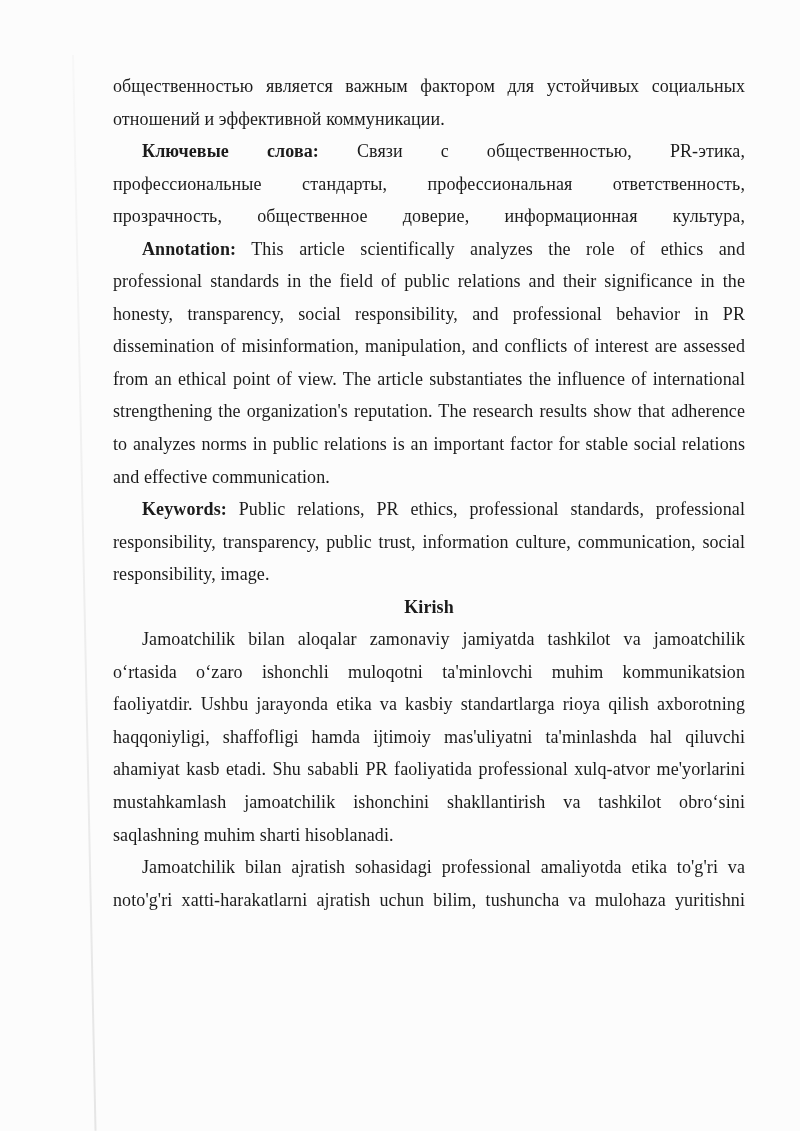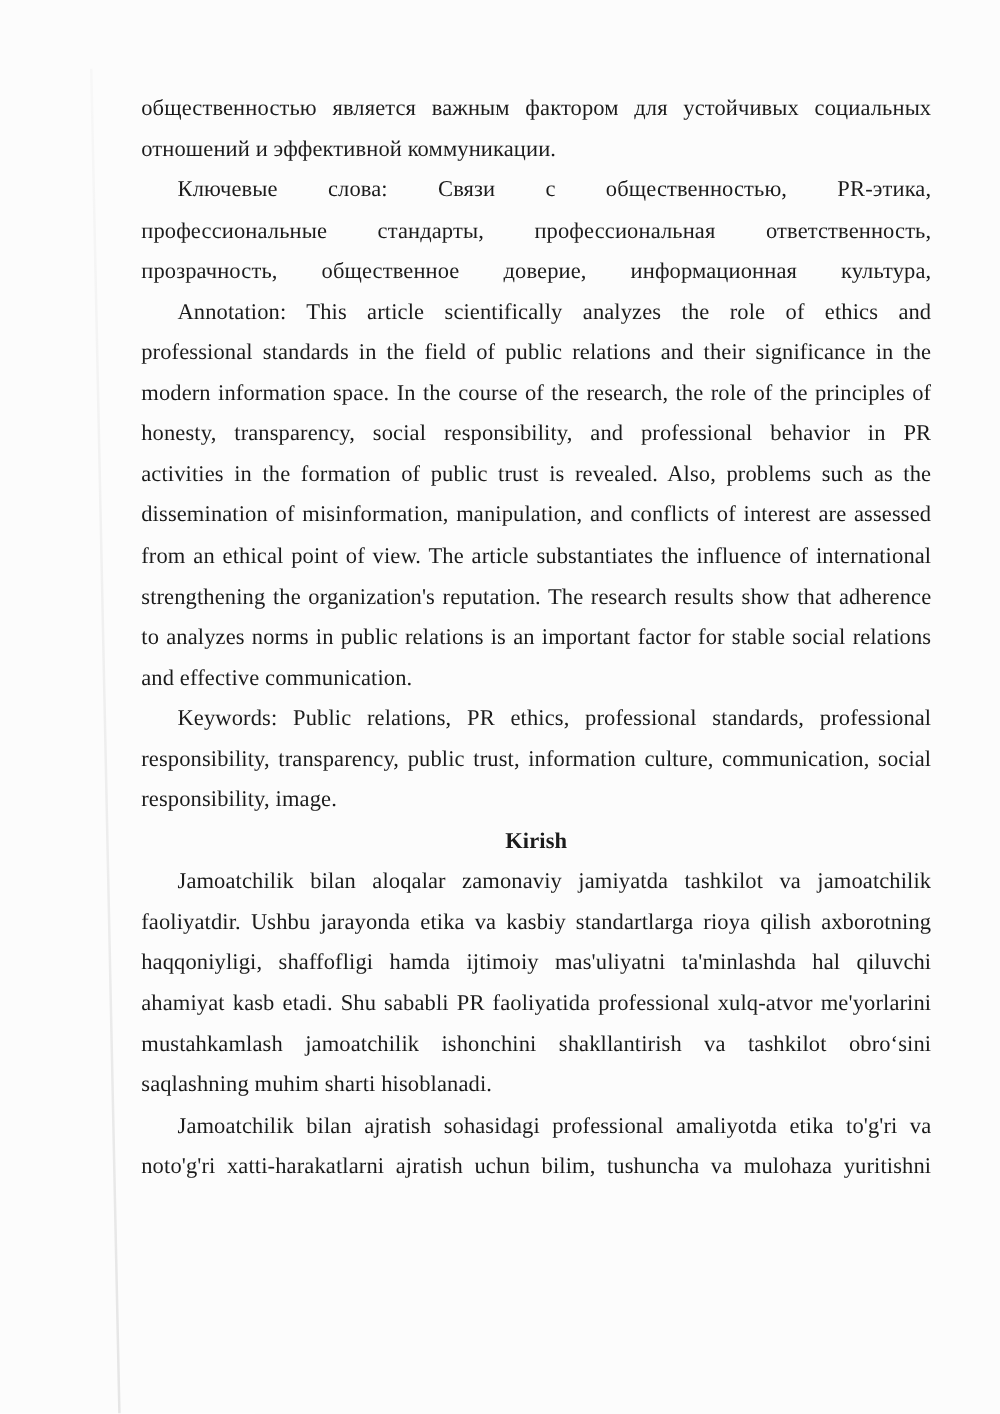--- a/index.html
+++ b/index.html
@@ -33,49 +33,48 @@
     line-height: 32.55px;
     letter-spacing: 0.1px;
   }
   .line.just {
     text-align: justify;
     text-align-last: justify;
     -moz-text-align-last: justify;
   }
   .line.center { text-align: center; }
   .line.bold { font-weight: bold; text-align: center; }
-  .line b { font-weight: normal; margin-top: 32px; }
+  .line b { font-weight: bold; margin-top: 32px; }
   .line.indent { text-indent: 29px; }
 </style>
 </head>
 <body>
 
 <div class="page">
   <div class="scan-artifact"></div>
   <div class="content">
       <div class="line just">общественностью является важным фактором для устойчивых социальных</div>
       <div class="line">отношений и эффективной коммуникации.</div>
       <div class="line just indent"><b>Ключевые слова:</b> Связи с общественностью, PR-этика,</div>
       <div class="line just">профессиональные стандарты, профессиональная ответственность,</div>
       <div class="line just">прозрачность, общественное доверие, информационная культура,</div>
       <div class="line just indent"><b>Annotation:</b> This article scientifically analyzes the role of ethics and</div>
       <div class="line just">professional standards in the field of public relations and their significance in the</div>
-      <div class="line just">modern information space. In the course of the research, the role of the principles of</div>
       <div class="line just">honesty, transparency, social responsibility, and professional behavior in PR</div>
-      <div class="line just">activities in the formation of public trust is revealed. Also, problems such as the</div>
       <div class="line just">dissemination of misinformation, manipulation, and conflicts of interest are assessed</div>
       <div class="line just">from an ethical point of view. The article substantiates the influence of international</div>
       <div class="line just">strengthening the organization's reputation. The research results show that adherence</div>
       <div class="line just">to analyzes norms in public relations is an important factor for stable social relations</div>
       <div class="line">and effective communication.</div>
       <div class="line just indent"><b>Keywords:</b> Public relations, PR ethics, professional standards, professional</div>
       <div class="line just">responsibility, transparency, public trust, information culture, communication, social</div>
       <div class="line">responsibility, image.</div>
       <div class="line center bold">Kirish</div>
       <div class="line just indent">Jamoatchilik bilan aloqalar zamonaviy jamiyatda tashkilot va jamoatchilik</div>
+      <div class="line just">oʻrtasida oʻzaro ishonchli muloqotni ta'minlovchi muhim kommunikatsion</div>
       <div class="line just">faoliyatdir. Ushbu jarayonda etika va kasbiy standartlarga rioya qilish axborotning</div>
       <div class="line just">haqqoniyligi, shaffofligi hamda ijtimoiy mas'uliyatni ta'minlashda hal qiluvchi</div>
       <div class="line just">ahamiyat kasb etadi. Shu sababli PR faoliyatida professional xulq-atvor me'yorlarini</div>
       <div class="line just">mustahkamlash jamoatchilik ishonchini shakllantirish va tashkilot obroʻsini</div>
       <div class="line">saqlashning muhim sharti hisoblanadi.</div>
       <div class="line just indent">Jamoatchilik bilan ajratish sohasidagi professional amaliyotda etika to'g'ri va</div>
       <div class="line just">noto'g'ri xatti-harakatlarni ajratish uchun bilim, tushuncha va mulohaza yuritishni</div>
     </div>
 </div>
 

